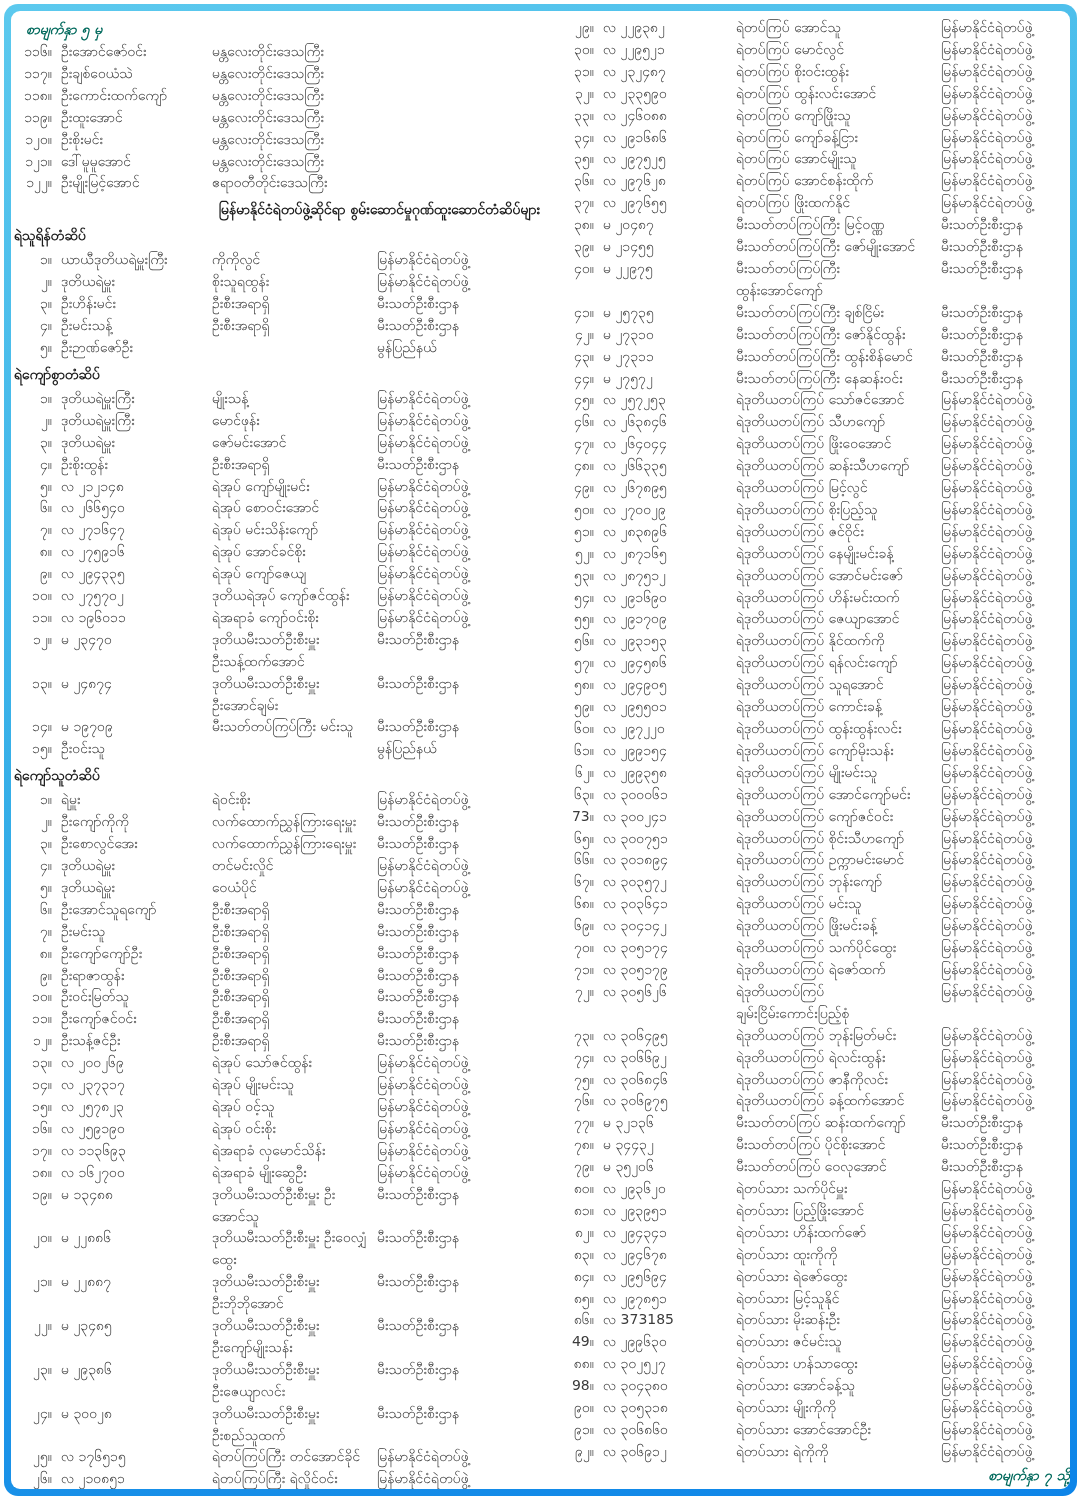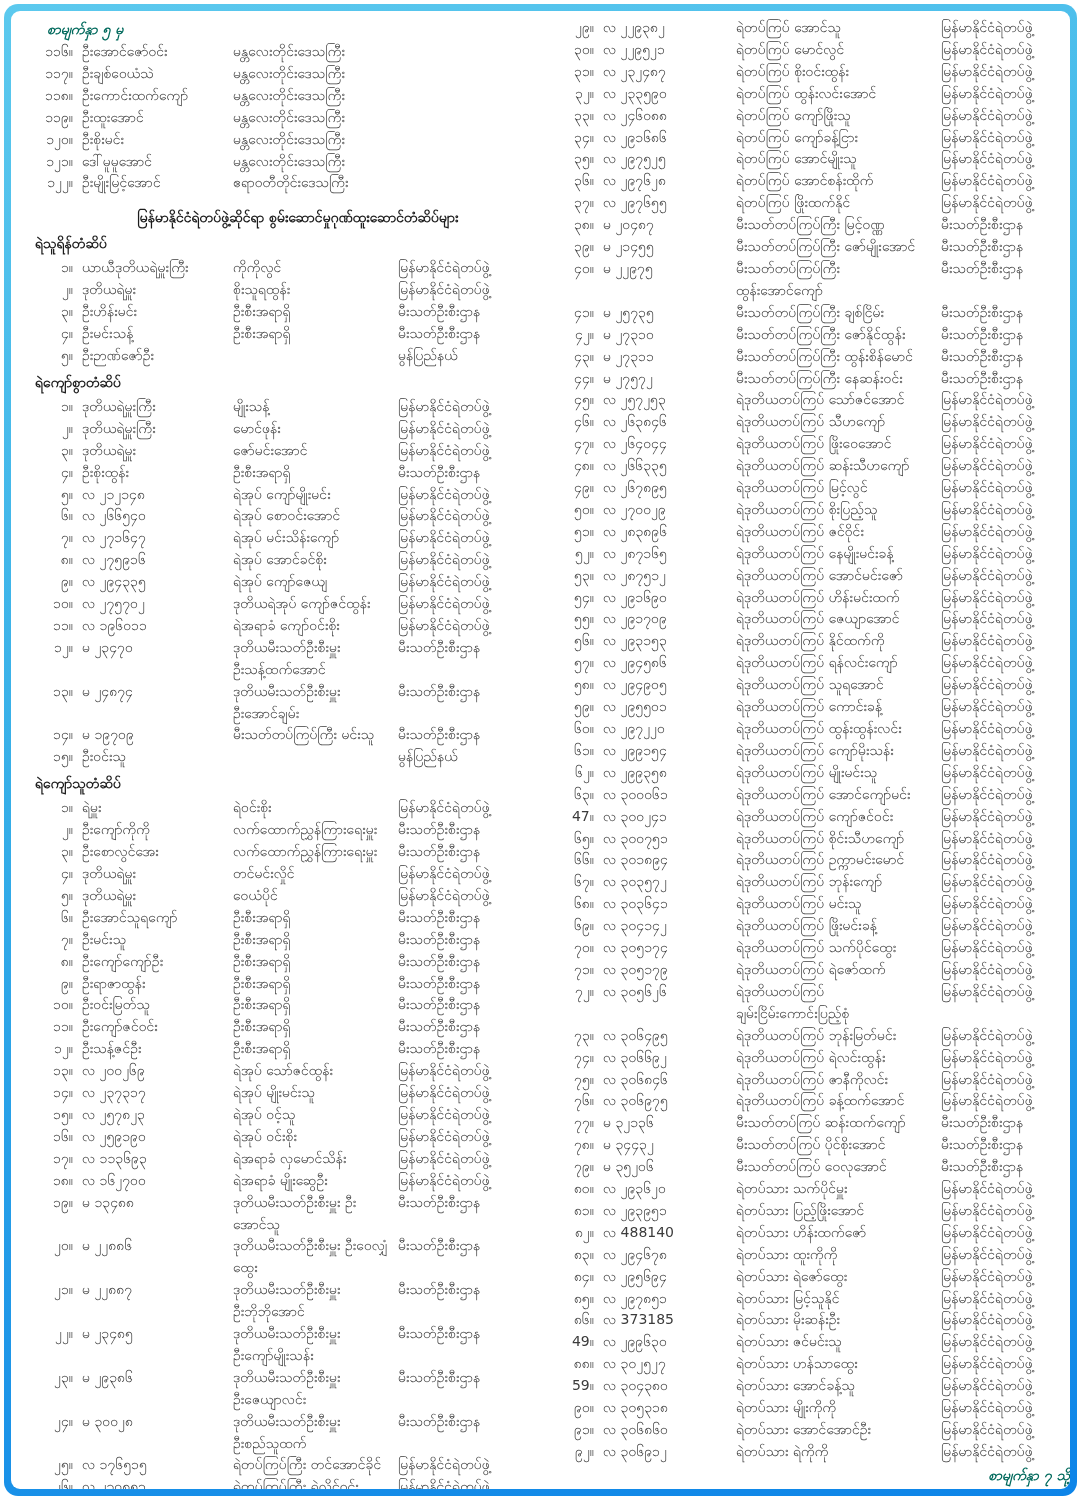--- a/index.html
+++ b/index.html
@@ -11,39 +11,39 @@
   .frame{
     position:absolute;left:4px;top:4px;right:4px;bottom:4px;
     border-radius:14px;
     background:linear-gradient(165deg,#5cc9ee 0%,#35aee8 45%,#0d84e8 100%);
   }
   .inner{
     position:absolute;left:7px;top:7px;right:7px;bottom:7px;
     background:#ffffff;border-radius:9px;overflow:hidden;
   }
   .col{position:absolute;top:6px;}
-  .col-left{left:24px;width:526px;}
+  .col-left{left:3px;width:526px;}
   .col-right{left:545px;width:528px;}
   .page-ref{
     font-style:italic;font-weight:bold;color:#00695c;
     line-height:24px;
   }
   .page-ref.top{padding-left:12px;}
   .page-ref.bottom{text-align:right;padding-right:14px;line-height:24px;}
   .row{display:flex;align-items:flex-start;line-height:21.9px;}
   .cell{white-space:pre-line;}
   .cell-no{width:38px;text-align:right;flex:none;margin-right:9px;}
   .col-left .cell-1{width:151px;flex:none;}
   .col-left .cell-2{width:165px;flex:none;}
   .col-right .cell-1{width:133px;flex:none;}
   .col-right .cell-2{width:205px;flex:none;}
   .cell-3{flex:1;}
   .main-heading{
-    font-weight:bold;color:#1c1c1c;text-align:center;
-    line-height:22px;margin:12px 0 2px 0;
+    font-weight:bold;color:#1c1c1c;text-align:right;
+    line-height:22px;margin:4px 0 2px 0;
   }
   .section-heading{
     font-weight:bold;color:#1c1c1c;text-align:left;
     line-height:22px;margin:4px 0 3px 0;
   }
 </style>
 </head>
 <body>
 
 <div class="frame">
@@ -599,21 +599,21 @@
             <div class="cell cell-2">ရဲဒုတိယတပ်ကြပ် မျိုးမင်းသူ</div>
             <div class="cell cell-3">မြန်မာနိုင်ငံရဲတပ်ဖွဲ့</div>
           </div>
           <div class="row">
             <div class="cell cell-no">၆၃။</div>
             <div class="cell cell-1">လ ၃၀၀၀၆၁</div>
             <div class="cell cell-2">ရဲဒုတိယတပ်ကြပ် အောင်ကျော်မင်း</div>
             <div class="cell cell-3">မြန်မာနိုင်ငံရဲတပ်ဖွဲ့</div>
           </div>
           <div class="row">
-            <div class="cell cell-no">47။</div>
+            <div class="cell cell-no">73။</div>
             <div class="cell cell-1">လ ၃၀၀၂၄၁</div>
             <div class="cell cell-2">ရဲဒုတိယတပ်ကြပ် ကျော်ဇင်ဝင်း</div>
             <div class="cell cell-3">မြန်မာနိုင်ငံရဲတပ်ဖွဲ့</div>
           </div>
           <div class="row">
             <div class="cell cell-no">၆၅။</div>
             <div class="cell cell-1">လ ၃၀၀၇၅၁</div>
             <div class="cell cell-2">ရဲဒုတိယတပ်ကြပ် စိုင်းသီဟကျော်</div>
             <div class="cell cell-3">မြန်မာနိုင်ငံရဲတပ်ဖွဲ့</div>
           </div>
@@ -709,21 +709,21 @@
             <div class="cell cell-3">မြန်မာနိုင်ငံရဲတပ်ဖွဲ့</div>
           </div>
           <div class="row">
             <div class="cell cell-no">၈၁။</div>
             <div class="cell cell-1">လ ၂၉၃၉၅၁</div>
             <div class="cell cell-2">ရဲတပ်သား ပြည့်ဖြိုးအောင်</div>
             <div class="cell cell-3">မြန်မာနိုင်ငံရဲတပ်ဖွဲ့</div>
           </div>
           <div class="row">
             <div class="cell cell-no">၈၂။</div>
-            <div class="cell cell-1">လ 488140</div>
+            <div class="cell cell-1">လ ၂၉၄၃၄၁</div>
             <div class="cell cell-2">ရဲတပ်သား ဟိန်းထက်ဇော်</div>
             <div class="cell cell-3">မြန်မာနိုင်ငံရဲတပ်ဖွဲ့</div>
           </div>
           <div class="row">
             <div class="cell cell-no">၈၃။</div>
             <div class="cell cell-1">လ ၂၉၄၆၇၈</div>
             <div class="cell cell-2">ရဲတပ်သား ထူးကိုကို</div>
             <div class="cell cell-3">မြန်မာနိုင်ငံရဲတပ်ဖွဲ့</div>
           </div>
           <div class="row">
@@ -750,21 +750,21 @@
             <div class="cell cell-2">ရဲတပ်သား ဇင်မင်းသူ</div>
             <div class="cell cell-3">မြန်မာနိုင်ငံရဲတပ်ဖွဲ့</div>
           </div>
           <div class="row">
             <div class="cell cell-no">၈၈။</div>
             <div class="cell cell-1">လ ၃၀၂၅၂၇</div>
             <div class="cell cell-2">ရဲတပ်သား ဟန်သာထွေး</div>
             <div class="cell cell-3">မြန်မာနိုင်ငံရဲတပ်ဖွဲ့</div>
           </div>
           <div class="row">
-            <div class="cell cell-no">59။</div>
+            <div class="cell cell-no">98။</div>
             <div class="cell cell-1">လ ၃၀၄၃၈၀</div>
             <div class="cell cell-2">ရဲတပ်သား အောင်ခန့်သူ</div>
             <div class="cell cell-3">မြန်မာနိုင်ငံရဲတပ်ဖွဲ့</div>
           </div>
           <div class="row">
             <div class="cell cell-no">၉၀။</div>
             <div class="cell cell-1">လ ၃၀၅၃၁၈</div>
             <div class="cell cell-2">ရဲတပ်သား မျိုးကိုကို</div>
             <div class="cell cell-3">မြန်မာနိုင်ငံရဲတပ်ဖွဲ့</div>
           </div>

